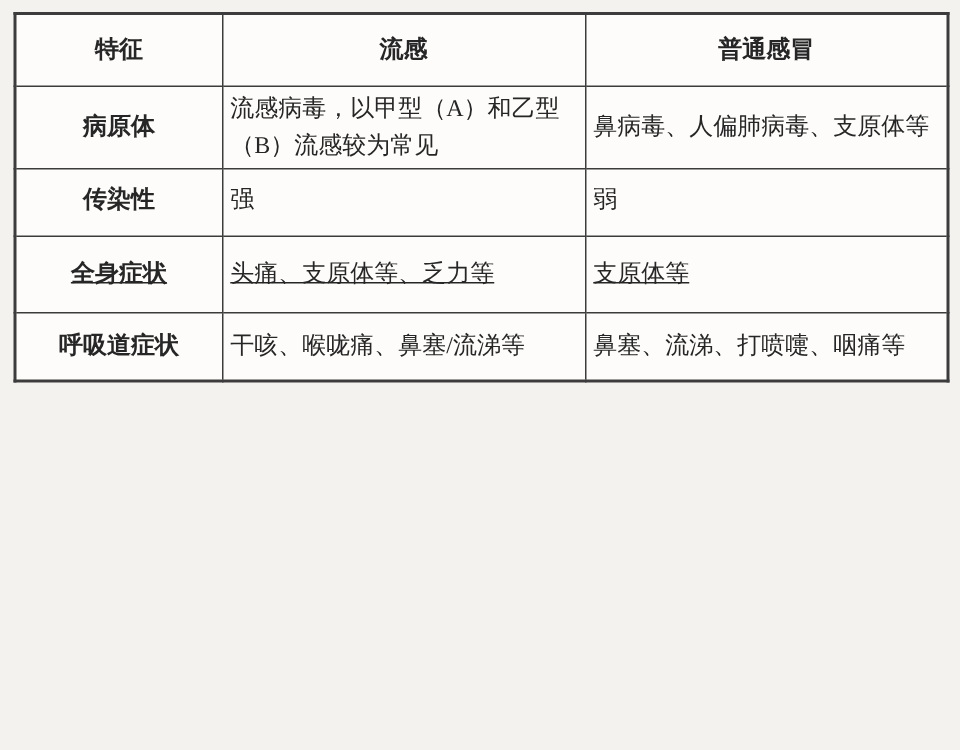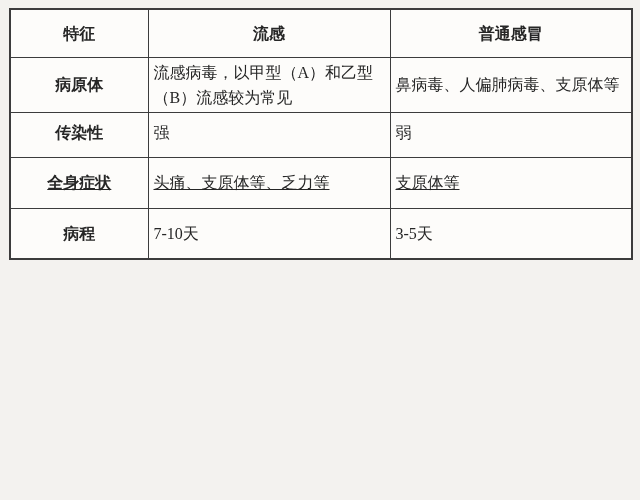--- a/index.html
+++ b/index.html
@@ -87,20 +87,20 @@
       <tr class="r-infect">
         <td class="feature-cell">传染性</td>
         <td class="value-cell">强</td>
         <td class="value-cell">弱</td>
       </tr>
       <tr class="r-systemic">
         <td class="feature-cell">全身症状</td>
         <td class="value-cell">头痛、支原体等、乏力等</td>
         <td class="value-cell">支原体等</td>
       </tr>
-      <tr class="r-course">
-        <td class="feature-cell">病程</td>
-        <td class="value-cell">7-10天</td>
-        <td class="value-cell">3-5天</td>
+      <tr class="r-resp">
+        <td class="feature-cell">呼吸道症状</td>
+        <td class="value-cell">干咳、喉咙痛、鼻塞/流涕等</td>
+        <td class="value-cell">鼻塞、流涕、打喷嚏、咽痛等</td>
       </tr>
     </tbody>
   </table>
 </div>
 
 </body></html>

